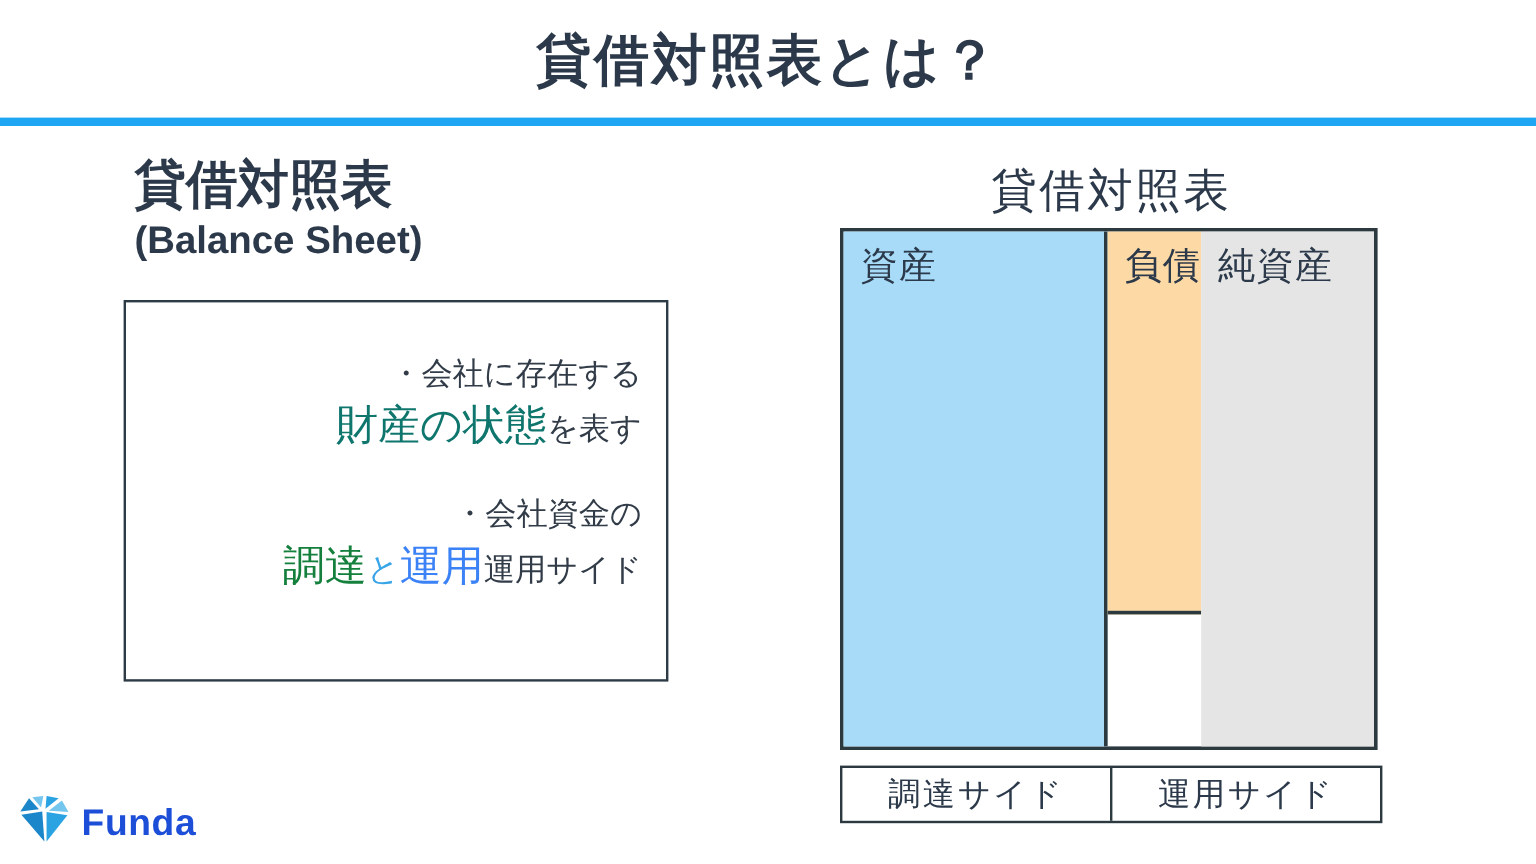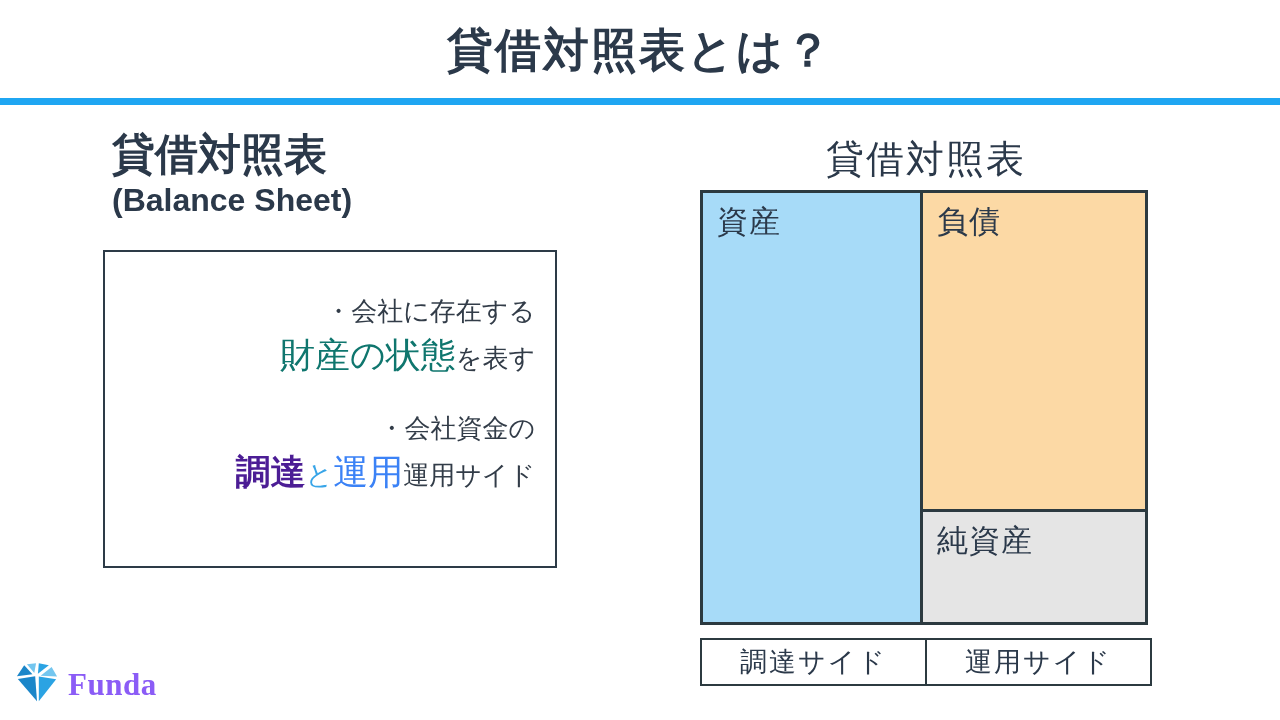--- a/index.html
+++ b/index.html
@@ -101,21 +101,21 @@
     display: flex;
     background: #ffffff;
   }
   .bs-col-left {
     width: 220px;
     border-right: 3px solid #2c3a40;
   }
   .bs-col-right {
     flex: 1;
     display: flex;
-    flex-direction: column;
+    flex-direction: row;
   }
   .bs-cell-liabilities {
     height: 319px;
     border-bottom: 3px solid #2c3a40;
   }
   .bs-cell-net { flex: 1; }
   .bs-label {
     display: block;
     padding: 8px 0 0 14px;
     font-size: 31px;
@@ -169,21 +169,21 @@
     <div class="left-subheading">(Balance Sheet)</div>
   </div>
 
   <div class="info-box">
     <div class="bullet">
       <div class="bullet-line1"><span>・</span><span>会社に存在する</span></div>
       <div class="bullet-line2"><span class="accent-big" style="color: #0f766e;">財産の状態</span><span class="rest-text">を表す</span></div>
     </div>
     <div class="bullet">
       <div class="bullet-line1"><span>・</span><span>会社資金の</span></div>
-      <div class="bullet-line2"><span class="accent-big" style="color: #4c1d95; font-weight: bold;">調達</span><span class="accent-small" style="color: rgb(56, 165, 232);">と</span><span class="accent-big" style="color: #3b82f6;">運用</span><span class="rest-text">運用サイド</span></div>
+      <div class="bullet-line2"><span class="accent-big" style="color: #15803d;">調達</span><span class="accent-small" style="color: rgb(56, 165, 232);">と</span><span class="accent-big" style="color: #3b82f6;">運用</span><span class="rest-text">運用サイド</span></div>
     </div>
   </div>
 
   <div class="bs-title">貸借対照表</div>
 
   <div class="bs-box">
     <div class="bs-col-left" style="background: rgb(167, 219, 248);">
       <span class="bs-label">資産</span>
     </div>
     <div class="bs-col-right">
@@ -205,16 +205,16 @@
     <span>
       <svg width="46" height="42" viewBox="0 0 100 92">
         <polygon points="22,7 40,27 6,31" class="gem-dark" fill="#1b86c9"></polygon>
         <polygon points="28,5 48,3 44,24" class="gem-light" fill="#74c6ef"></polygon>
         <polygon points="54,3 76,7 52,26" class="gem-mid" fill="#2ba3e3"></polygon>
         <polygon points="82,11 94,32 58,30" class="gem-light" fill="#74c6ef"></polygon>
         <polygon points="8,37 46,31 50,86" class="gem-dark" fill="#1b86c9"></polygon>
         <polygon points="54,32 92,38 54,86" class="gem-mid" fill="#2ba3e3"></polygon>
       </svg>
     </span>
-    <span class="logo-text" style="color: #8b5cf6; font-family: Liberation Serif, serif;">Funda</span>
+    <span class="logo-text" style="color: #1d4ed8;">Funda</span>
   </div>
 
 </div>
 
 </body></html>

